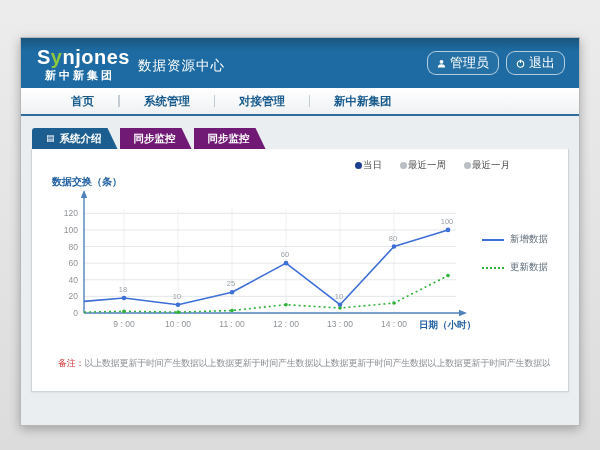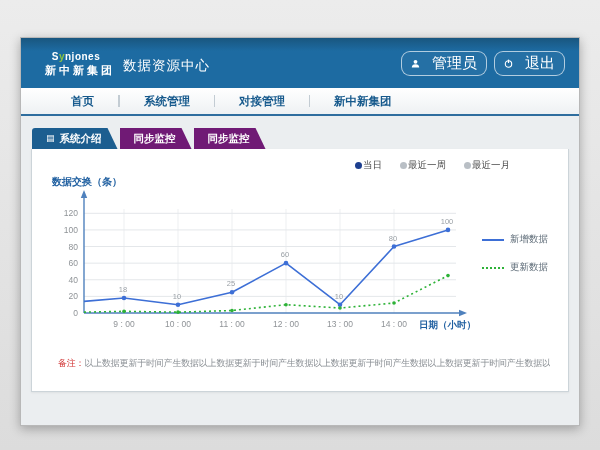--- a/index.html
+++ b/index.html
@@ -7,27 +7,27 @@
   body { font-family:"Liberation Sans","DejaVu Sans",sans-serif; background:#e2e2e2; overflow:hidden; }
 
   .stage { position:relative; width:600px; height:450px; background:linear-gradient(180deg,#ececec,#dcdcdc); }
   .window { position:absolute; left:20px; top:37px; width:560px; height:389px; background:#ffffff;
             border:1px solid #b8b8b8; box-shadow:0 3px 10px rgba(0,0,0,.28); display:flex; flex-direction:column; }
 
   
   .header { height:50px; background:linear-gradient(180deg,#19567f 0%,#1d6ba2 26%,#1d6ba2 100%);
             display:flex; align-items:center; padding:0 14px 0 16px; color:#fff; flex:0 0 auto; }
   .logo { display:flex; flex-direction:column; line-height:1; margin-top:2px; }
-  .brand { font-size:10px; font-weight:bold; letter-spacing:.5px;text-align:center; }
+  .brand { font-size:20px; font-weight:bold; letter-spacing:.5px;text-align:center; }
   .brand .y-green { color:#8dc63f; }
   .company { font-size:11px; font-weight:bold; letter-spacing:3px; margin-top:3px;margin-left:8px; }
   .app-title { font-size:13.5px; margin-left:8px; margin-top:6px; letter-spacing:1px; }
   .user-area { margin-left:auto; display:flex; gap:7px; align-items:center; }
-  .pill { display:flex; align-items:center; gap:12px; border:1px solid rgba(255,255,255,.65); border-radius:9px;
-          padding:2px 9px; font-size:15px; color:#fff; cursor:pointer; background:rgba(255,255,255,.04); }
+  .pill { display:flex; align-items:center; gap:4px; border:1px solid rgba(255,255,255,.65); border-radius:9px;
+          padding:2px 9px; font-size:13px; color:#fff; cursor:pointer; background:rgba(255,255,255,.04); }
   .pill svg { display:block; }
 
   
   .nav { height:28px; flex:0 0 auto; background:linear-gradient(180deg,#ffffff,#eef1f3);
          border-bottom:2px solid #2e6d9e; display:flex; align-items:center; padding-left:26px; }
   .nav-item { font-size:11.5px; font-weight:bold; color:#16598c; padding:0 24px; cursor:pointer; line-height:26px; }
   .nav-sep { width:1px; height:12px; background:#c3ccd3; }
 
   
   .content { flex:1; background:#ebeef0; padding:12px 10px 0; display:flex; flex-direction:column; }

